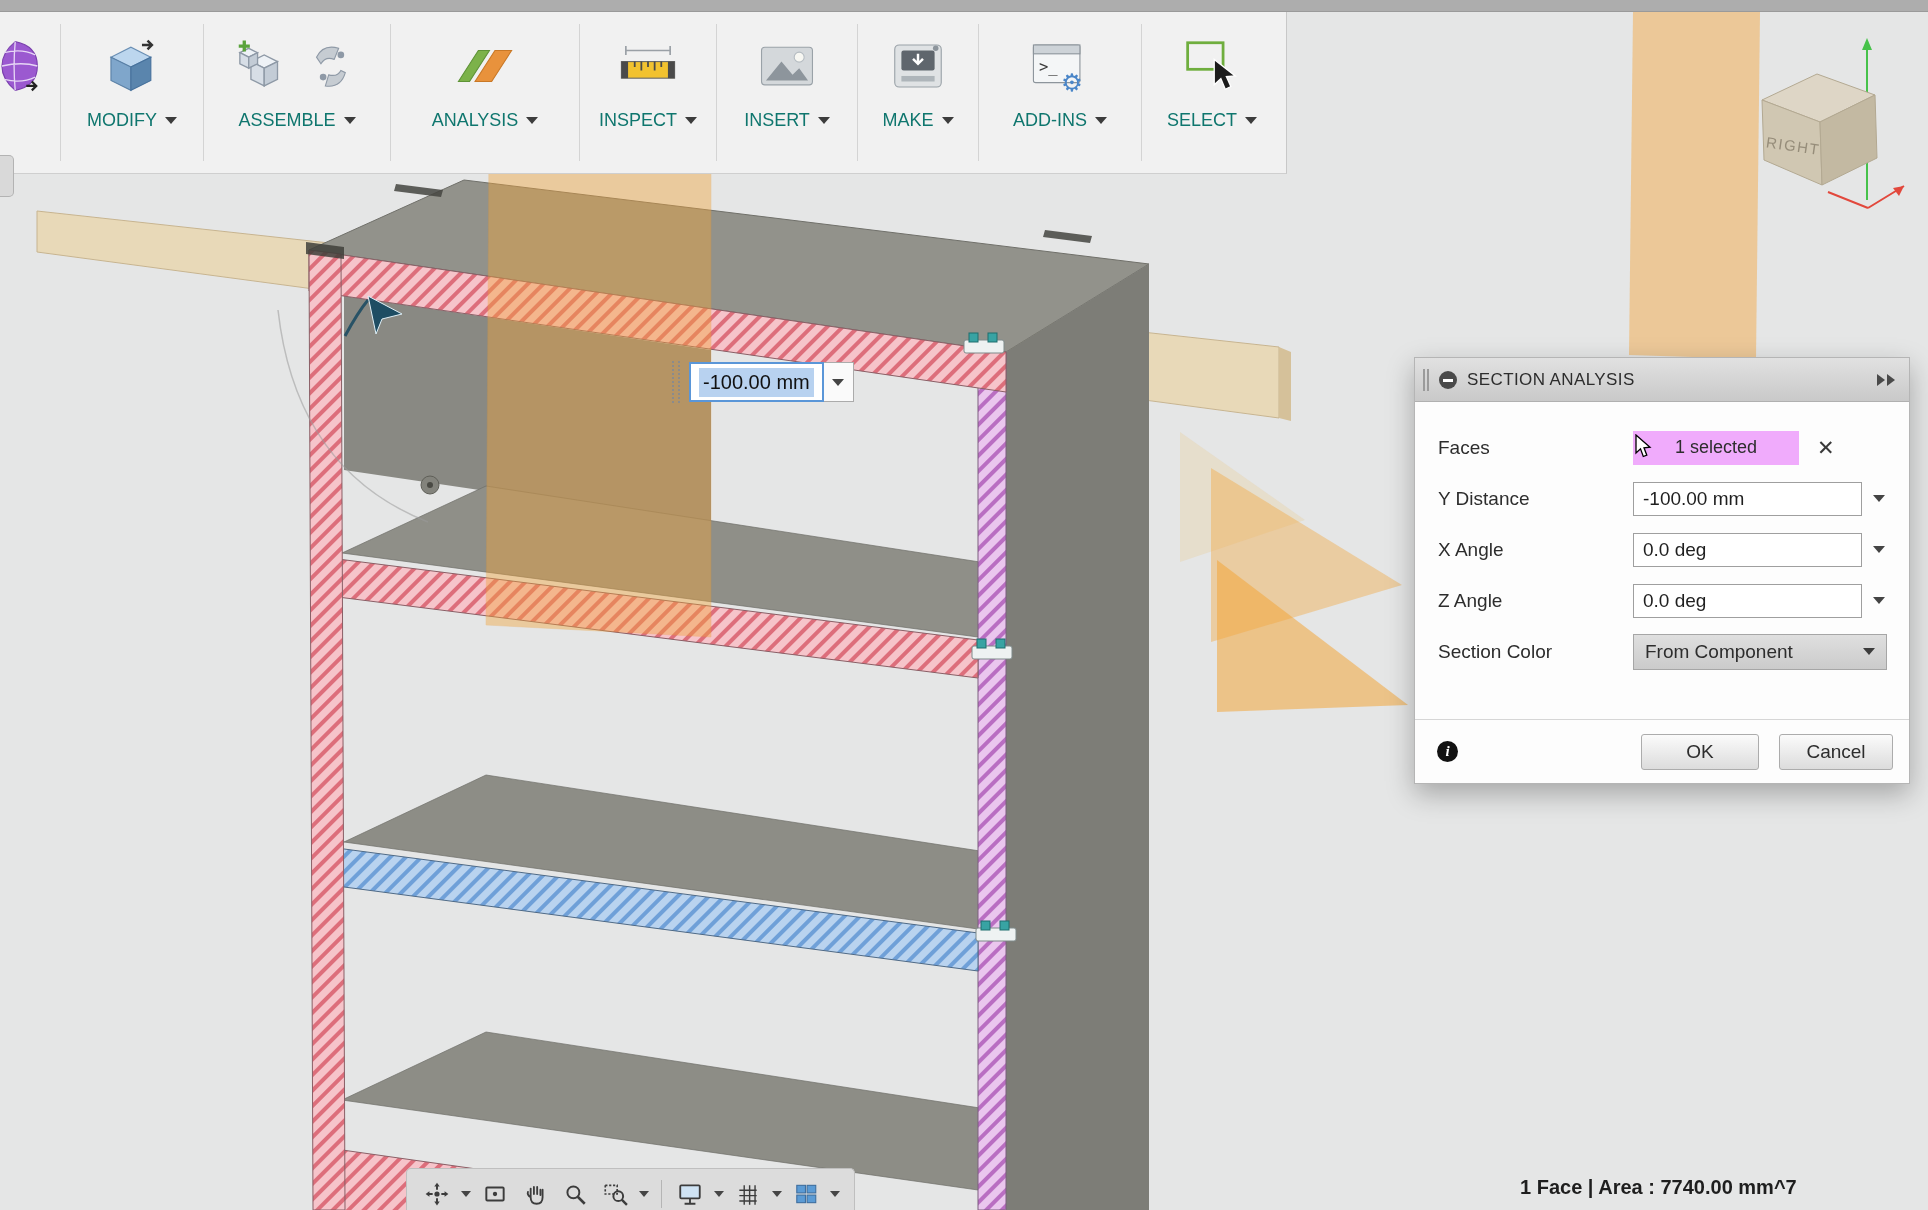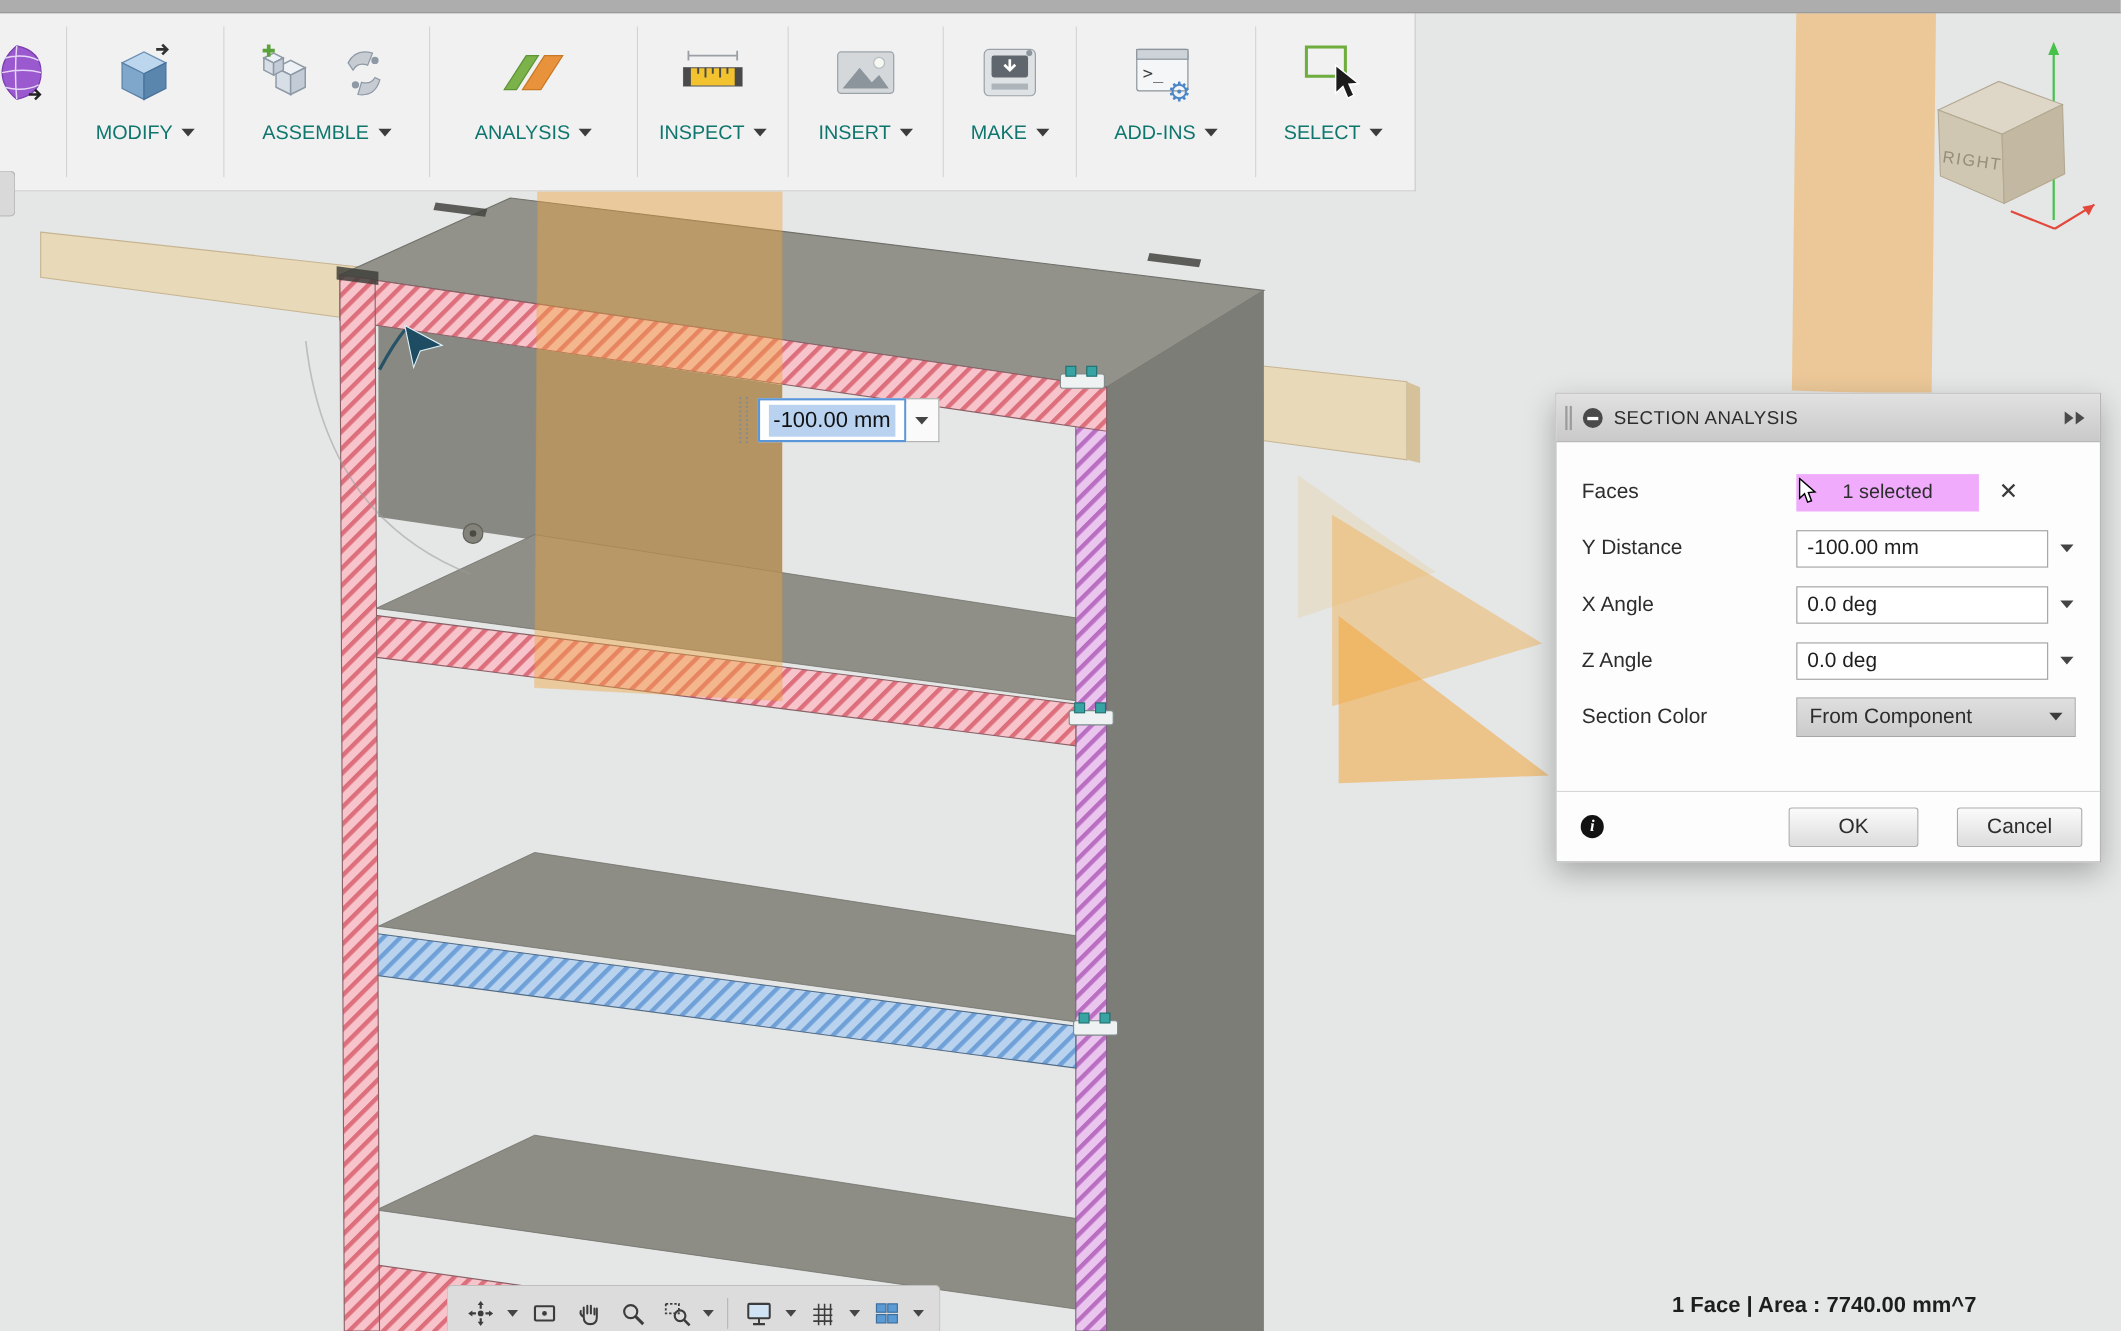--- a/index.html
+++ b/index.html
@@ -85,21 +85,21 @@
     position:relative; }
   .cbx span { position:absolute; left:1px; top:-8px; font-size:26px;
     font-weight:bold; color:#111; }
   .dlg-gap { height:42px; }
   .dlg-footer { border-top:1px solid #d6d6d6; height:64px; display:flex;
     align-items:center; padding:0 16px 0 22px; }
   .info-ico { width:21px; height:21px; border-radius:50%; background:#121212;
     color:#fff; font-family:"Liberation Serif", serif; font-style:italic;
     font-weight:bold; font-size:15px; display:flex; align-items:center;
     justify-content:center; }
-  .btns { margin-left:auto; display:flex; gap:15px; }
+  .btns { margin-left:auto; display:flex; }
   .btn { height:36px; background:linear-gradient(#fbfbfb,#dcdcdc);
     border:1px solid #acacac; border-radius:3px; font-size:19px; color:#2d2d2d;
     display:flex; align-items:center; justify-content:center; cursor:default; }
   .btn.ok { width:118px; } .btn.cancel { width:114px;margin-left:20px; }
 
   
   .navbar { position:absolute; left:406px; top:1168px; height:48px;
     background:#dcdcdc; border:1px solid #bfbfbf; border-bottom:none;
     border-radius:5px 5px 0 0; display:flex; align-items:center;
     padding:3px 10px 0 10px; z-index:6; }

